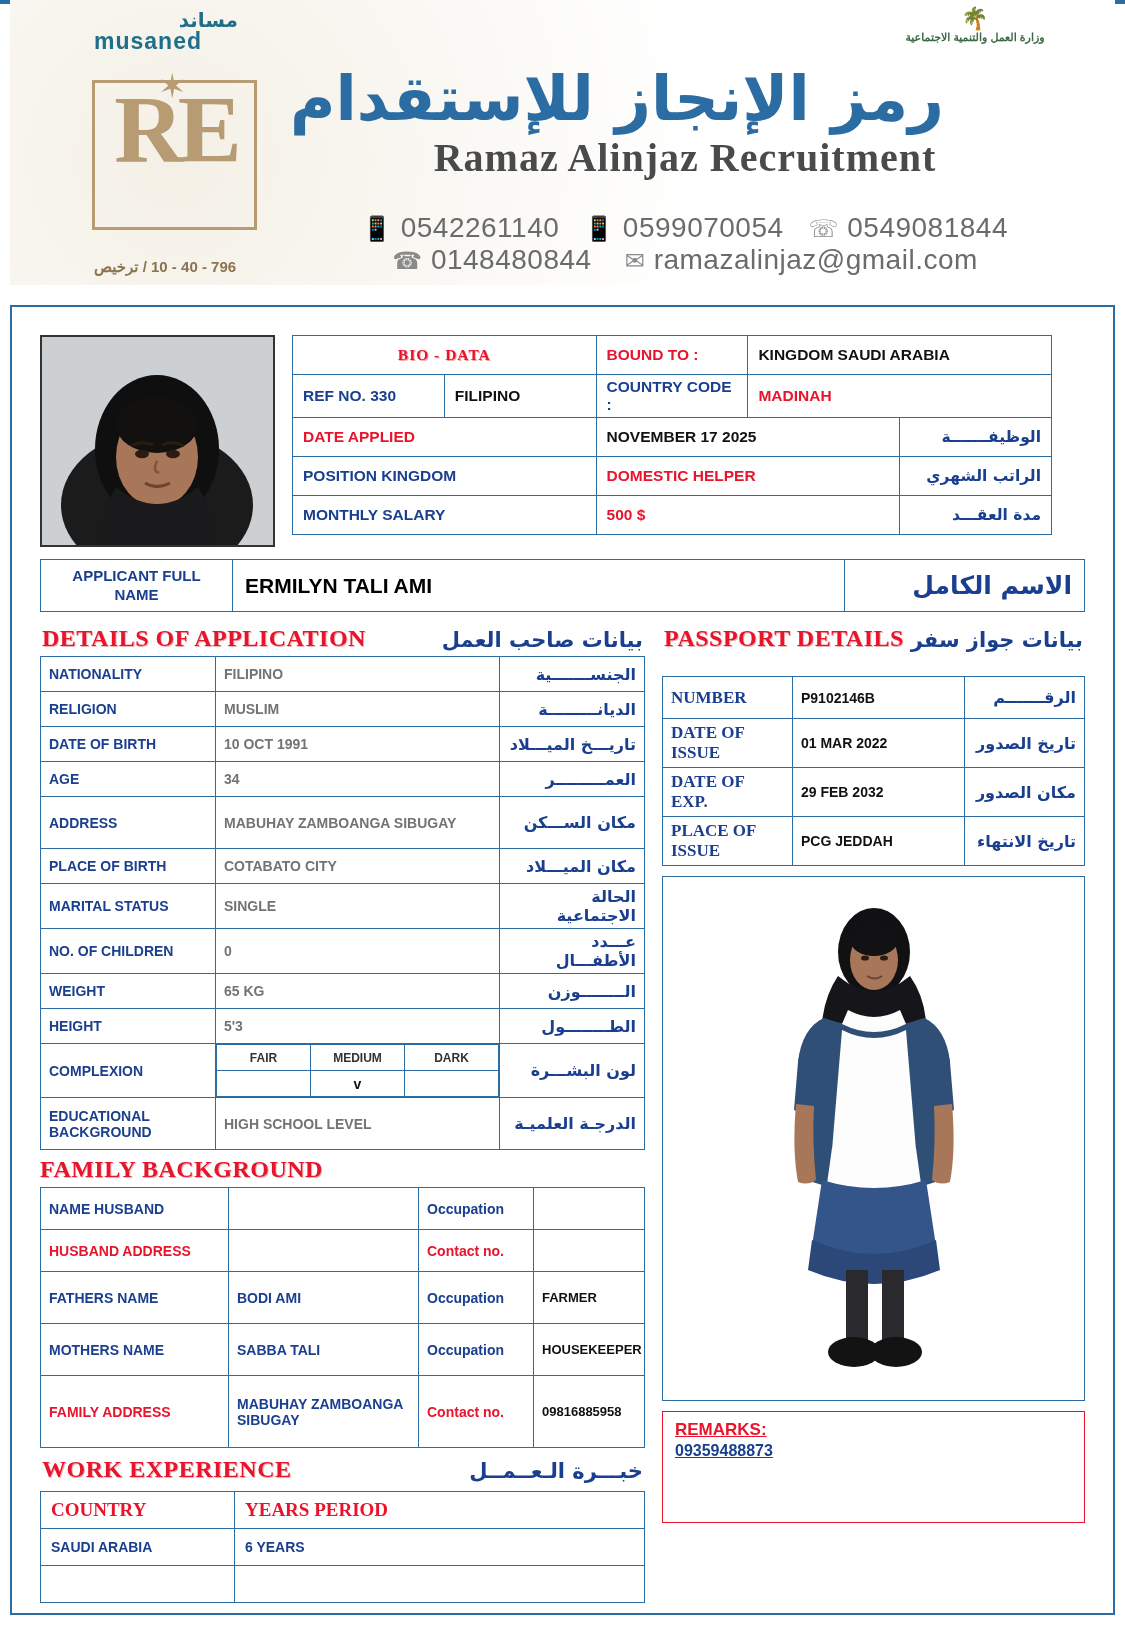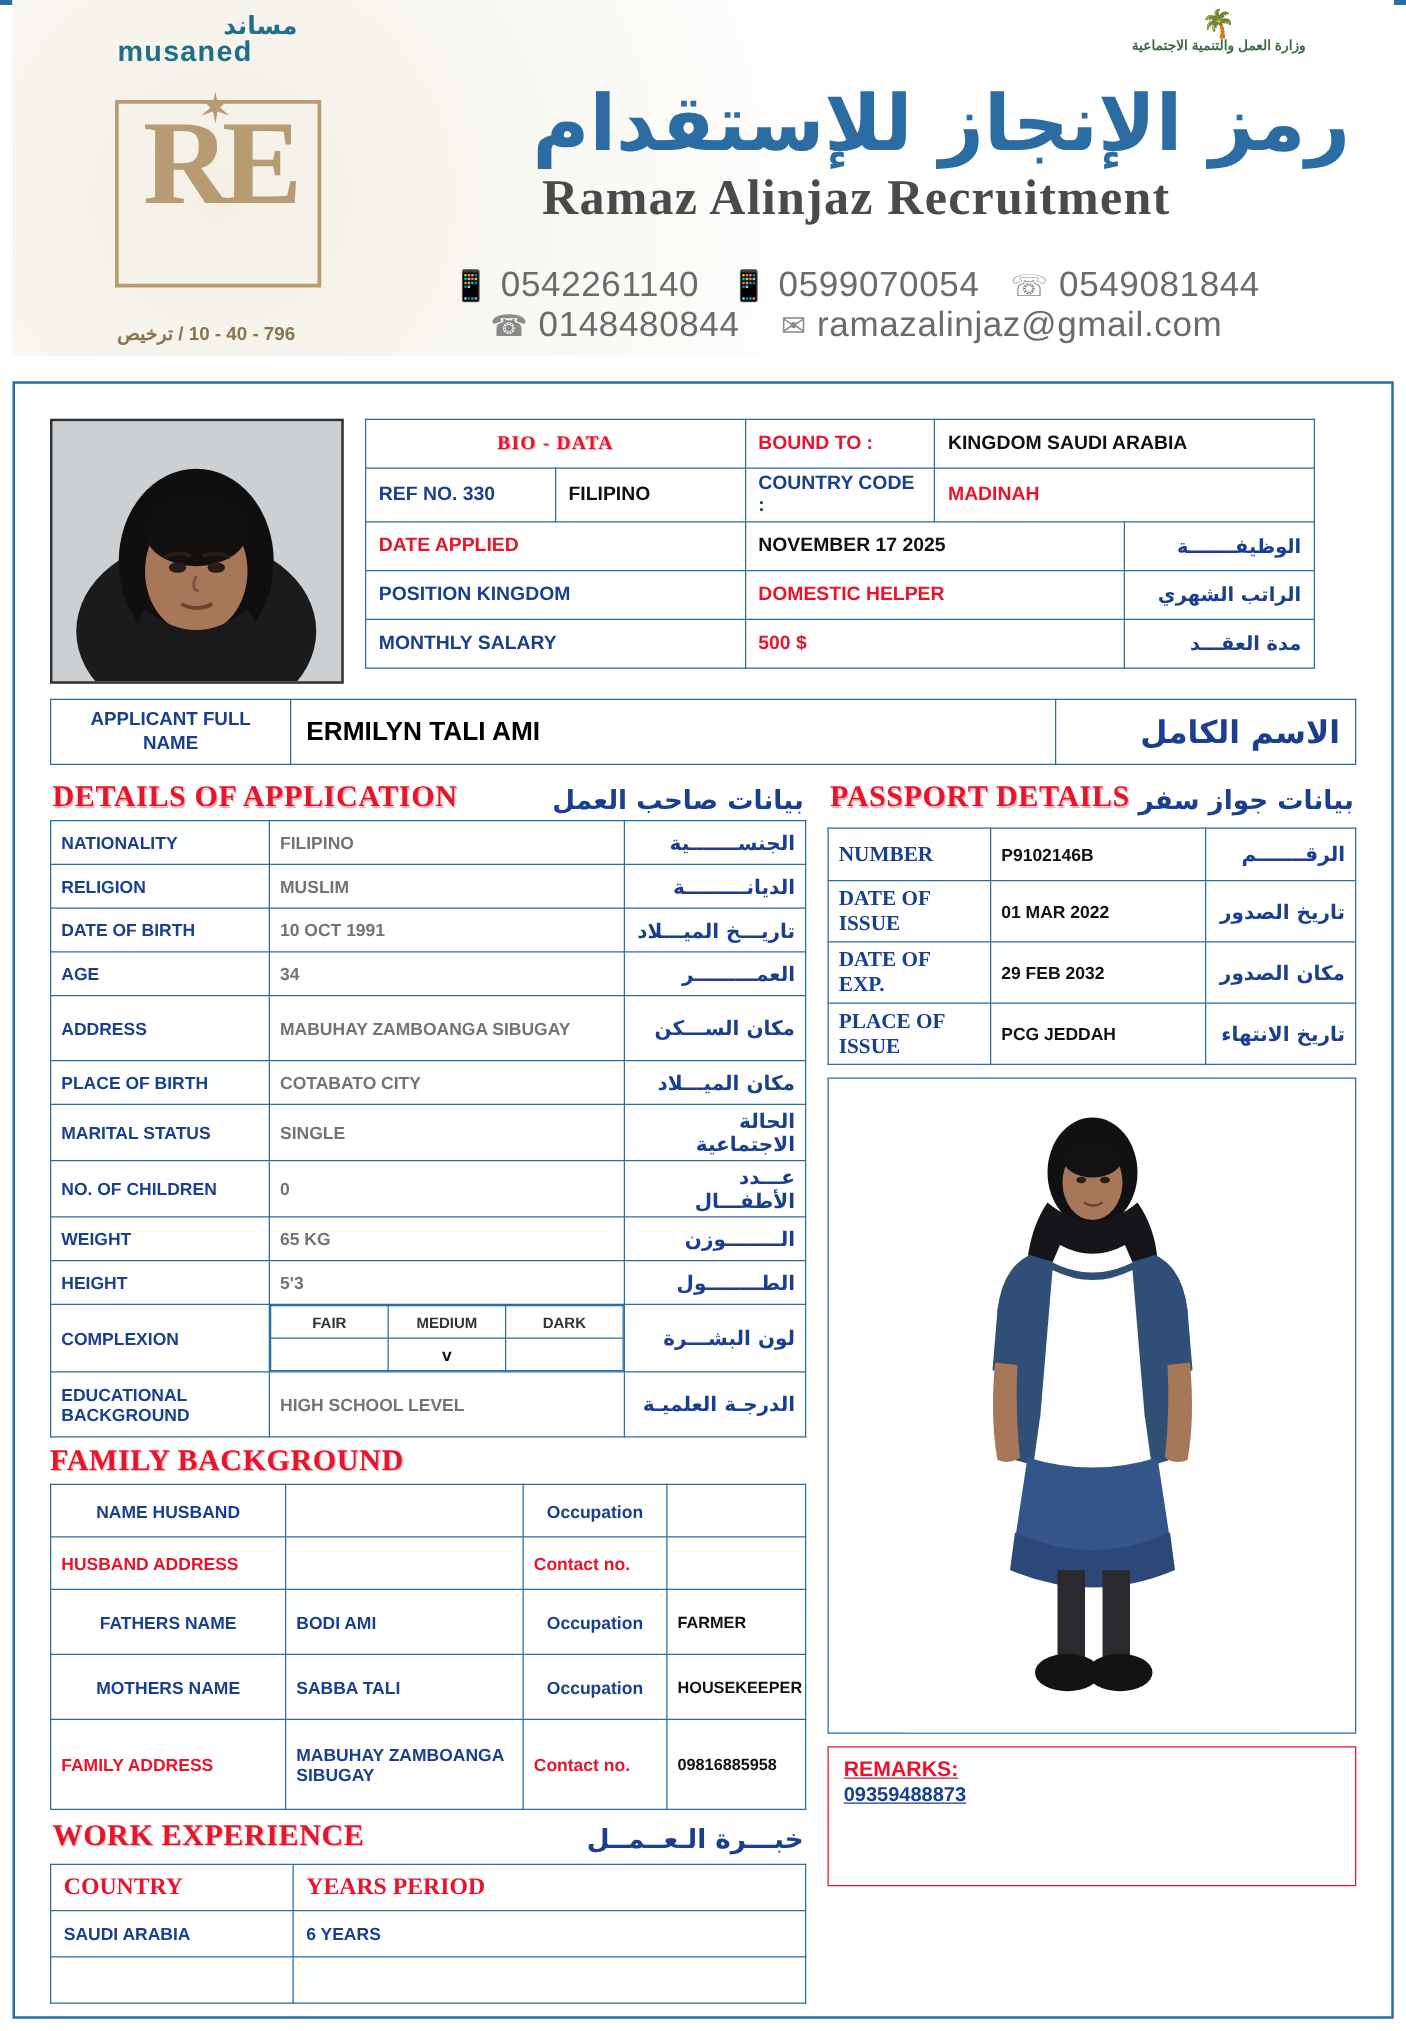--- a/index.html
+++ b/index.html
@@ -51,21 +51,21 @@
     color:#b79b72; letter-spacing:-6px;
   }
   .re-star {
     position:absolute; left:88px; top:4px; font-size:34px; color:#b79b72;
   }
   .lic {
     position:absolute; left:40px; top:258px; width:230px; text-align:center;
     font-size:15px; font-weight:bold; color:#8a7450; direction:rtl;
   }
   .title-ar {
-    position:absolute; left:280px; top:62px; width:790px; text-align:right;
+    position:absolute; left:280px; top:62px; width:790px; text-align:left;
     font-size:62px; font-weight:bold; color:#2b6ca3; direction:rtl;
     font-family:"DejaVu Sans", sans-serif;
   }
   .title-en {
     position:absolute; left:280px; top:134px; width:790px; text-align:center;
     font-size:40px; font-weight:bold; color:#4a4a4a; letter-spacing:1px;
     font-family:"Liberation Serif", serif;
   }
   .phones {
     position:absolute; left:280px; top:212px; width:790px; text-align:center;
@@ -133,33 +133,33 @@
   .dt .v { font-weight:bold; color:#737373; }
   .dt .a { direction:rtl; text-align:right; color:#1a3f8f; font-weight:bold; width:145px; font-family:"DejaVu Sans", sans-serif; font-size:16px;}
   .cx { border-collapse:collapse; width:100%; table-layout:fixed;}
   .cx td { border:1px solid #2b6ca3; height:26px; font-size:12px; text-align:center; color:#333; font-weight:bold;}
   .cx td.mark { font-size:14px; font-weight:bold; color:#111;}
 
   
   .famhead { margin-top:6px; }
   .ft { border-collapse:collapse; width:100%; table-layout:fixed; margin-top:4px;}
   .ft td { border:1px solid #2b6ca3; height:42px; font-size:14px; padding:4px 8px; vertical-align:middle;}
-  .ft .k-blue { color:#1a3f8f; font-weight:bold;text-align:center; }
+  .ft .k-blue { color:#1a3f8f; font-weight:bold; }
   .ft .k-red { color:#e8142c; font-weight:bold; }
   .ft .v { font-weight:bold; color:#1a3f8f;}
   .ft .vv { font-weight:bold; color:#111; font-size:13px;}
 
   .wx { border-collapse:collapse; width:100%; table-layout:fixed; margin-top:4px;}
   .wx td { border:1px solid #2b6ca3; height:37px; font-size:14px; padding:4px 10px; vertical-align:middle;}
   .wx .h { color:#e8142c; font-weight:bold; font-size:19px; font-family:"Liberation Serif", serif;}
   .wx .c { color:#1a3f8f; font-weight:bold; }
 
   
   .rightcol { position:absolute; left:650px; top:318px; width:423px; }
-  .pt { border-collapse:collapse; width:100%; table-layout:fixed; margin-top:6px;padding-left:27px;}
+  .pt { border-collapse:collapse; width:100%; table-layout:fixed; margin-top:20px;padding-left:27px;}
   .pt td { border:1px solid #2b6ca3; height:42px; font-size:14px; padding:4px 8px; vertical-align:middle;}
   .pt .k { color:#1a3f8f; font-weight:bold; font-size:17px; font-family:"Liberation Serif", serif; width:130px;}
   .pt .v { font-weight:bold; color:#111; }
   .pt .a { direction:rtl; text-align:right; color:#1a3f8f; font-weight:bold; font-size:16px; width:120px; font-family:"DejaVu Sans", sans-serif;}
 
   .fullphoto {
     margin-top:10px; width:100%; height:525px; border:1px solid #2b6ca3;
     display:flex; align-items:flex-end; justify-content:center; background:#fff;
   }
   .remarks {

